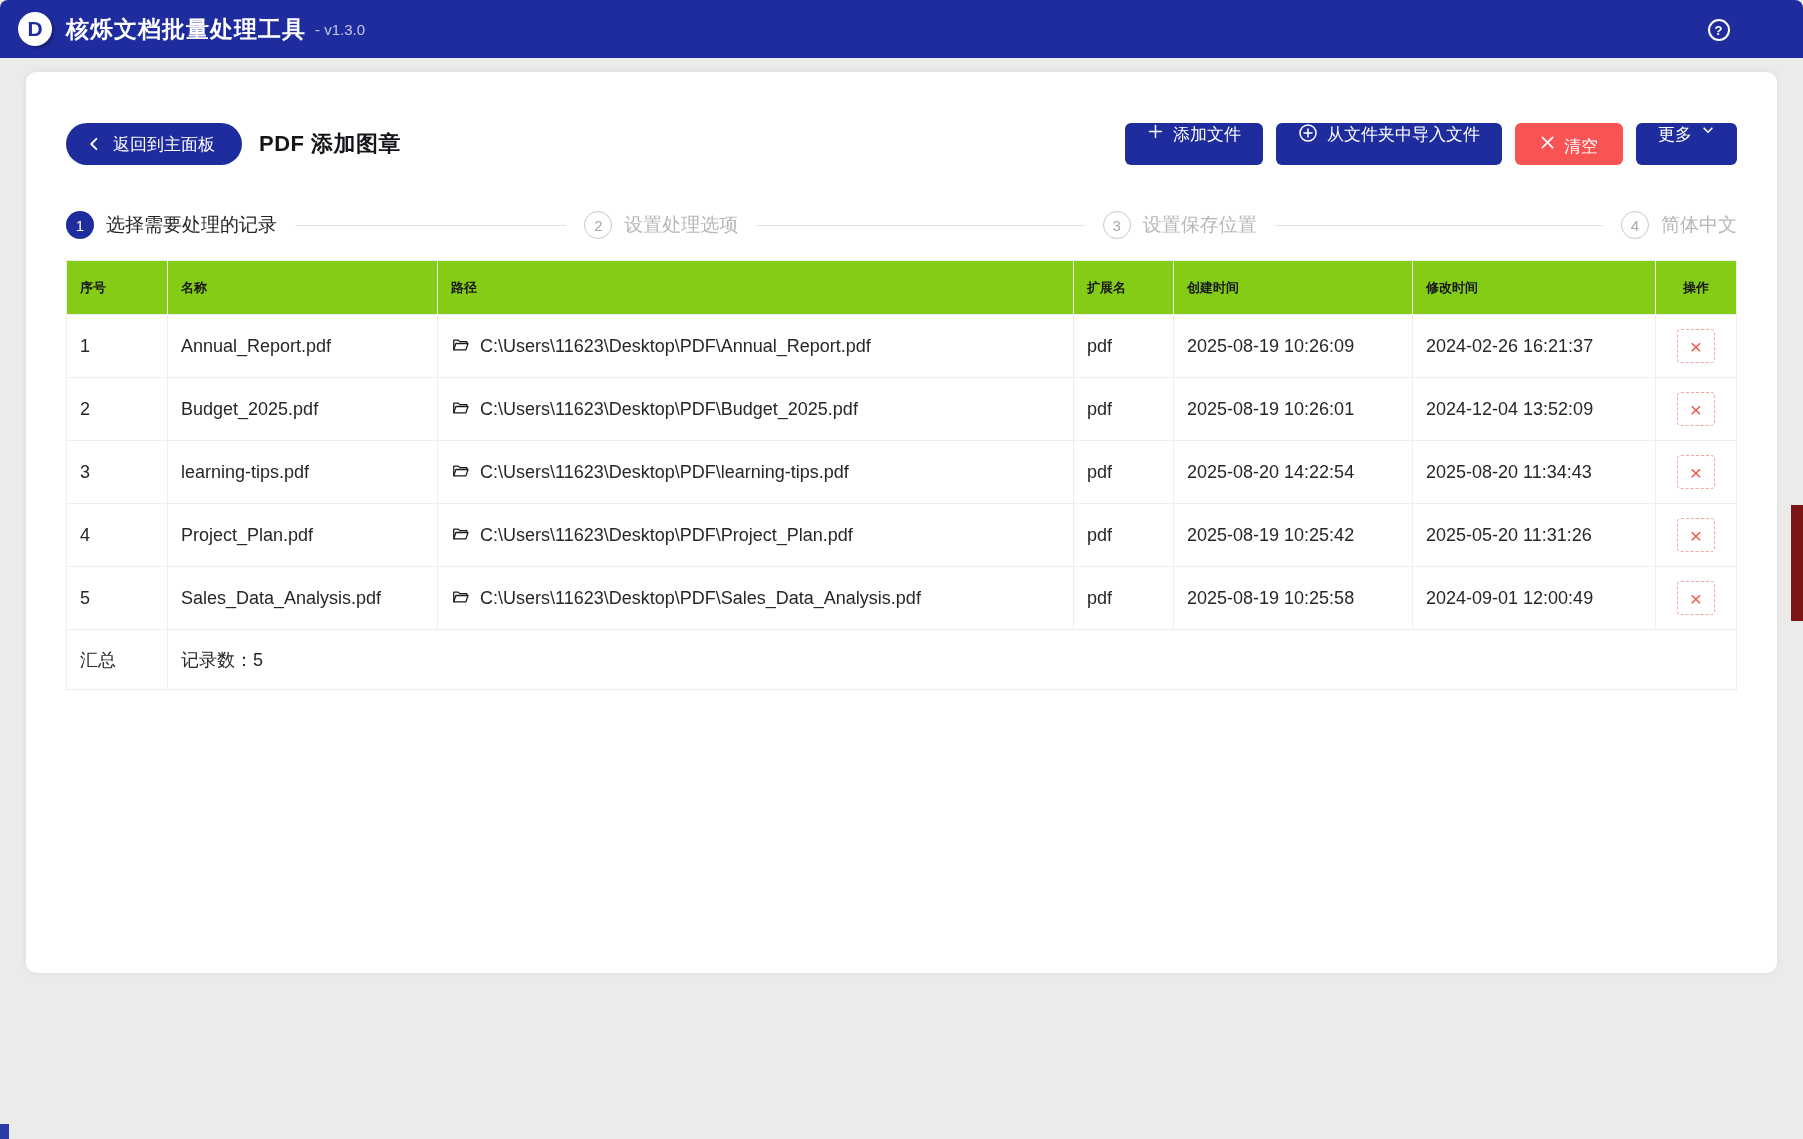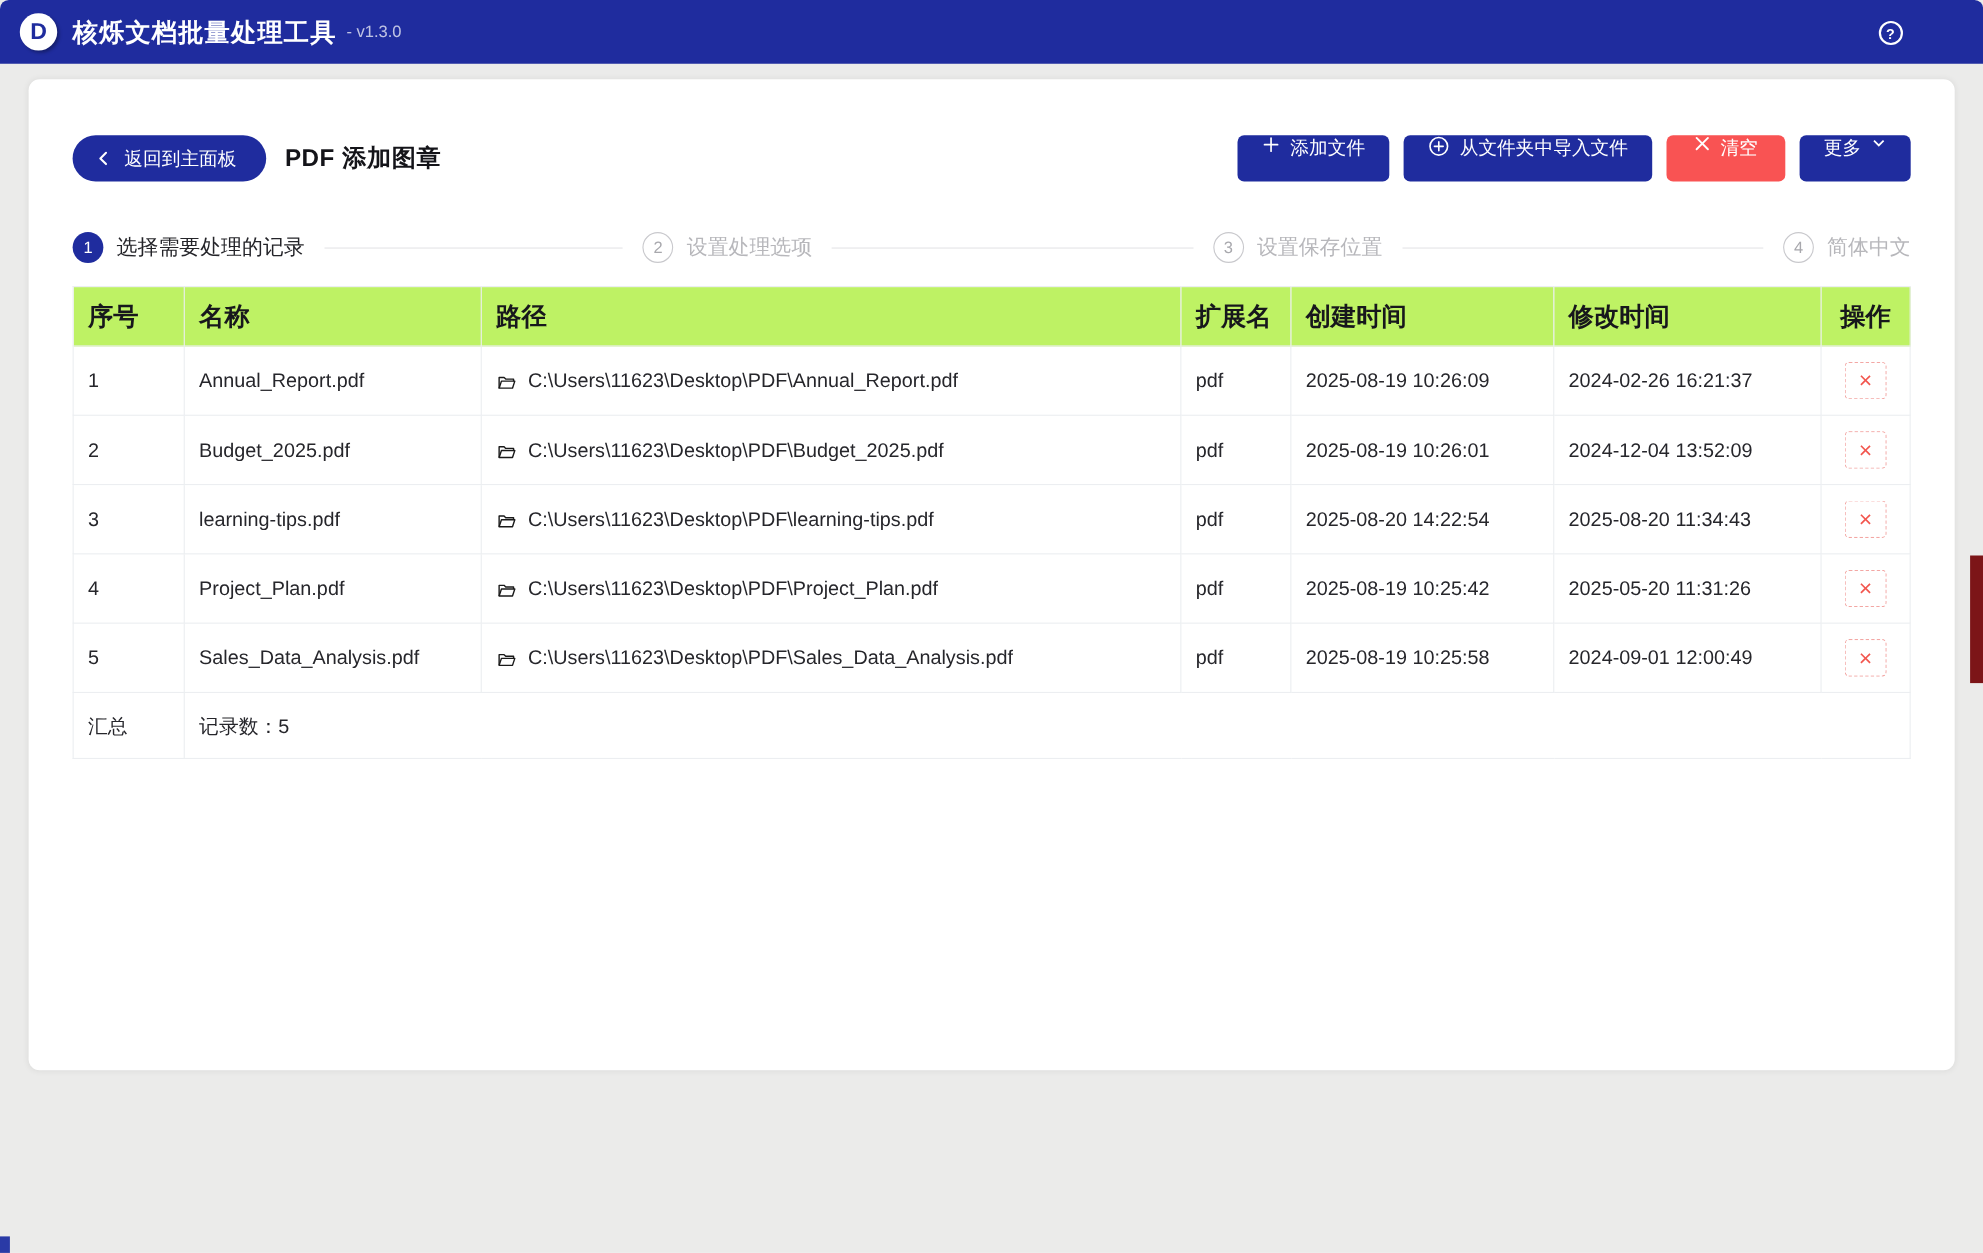--- a/index.html
+++ b/index.html
@@ -56,46 +56,46 @@
     font-size:17px;cursor:pointer;
   }
   .page-title{font-size:22px;font-weight:700;color:#141419;margin-left:17px;letter-spacing:.5px;}
   .toolbar-spacer{flex:1;}
   .btn{
     height:42px;border:none;border-radius:6px;cursor:pointer;
     display:inline-flex;align-items:flex-start;justify-content:center;gap:9px;
     font-size:17px;margin-left:13px;
   }
   .btn-primary{background:var(--primary);color:#fff;padding:0 22px;}
-  .btn-danger{background:var(--danger);color:#fff;padding:0 25px;}
+  .btn-danger{background:var(--danger);color:#fff;padding:12px 25px;}
   
   .steps{display:flex;align-items:center;margin-top:46px;}
   .step{display:flex;align-items:center;flex:1;min-width:0;}
   .step:last-of-type{flex:0 0 auto;}
   .step-circle{
     width:28px;height:28px;flex:0 0 28px;border-radius:50%;
     display:flex;align-items:center;justify-content:center;font-size:15px;
   }
   .step[data-state="active"] .step-circle{background:var(--primary);color:#fff;}
   .step[data-state="pending"] .step-circle{border:1px solid #c9c9cd;color:#a8a8ad;}
   .step-label{margin-left:12px;font-size:19px;white-space:nowrap;}
   .step[data-state="active"] .step-label{color:#242429;}
   .step[data-state="pending"] .step-label{color:#b7b7bb;}
   .step-connector{flex:1;height:1px;background:#e4e4e7;margin:0 18px;}
   .step:last-of-type .step-connector{display:none;}
   
   .file-table{width:100%;border-collapse:collapse;table-layout:fixed;margin-top:21px;}
   .file-table th,.file-table td{border:1px solid #eceef1;}
   .file-table th{
-    background:#bef264;height:54px;text-align:left;padding:0 13px;
-    font-size:23px;font-weight:700;color:#17171c;
+    background:#84cc16;height:54px;text-align:left;padding:0 13px;
+    font-size:13px;font-weight:700;color:#17171c;
   }
   .file-table td{height:63px;padding:0 13px;font-size:18px;color:#26262b;}
   .file-table th.col-action,.file-table td.col-action{text-align:center;padding:0;}
-  .path-cell{display:flex;align-items:flex-end;gap:10px;min-width:0;}
+  .path-cell{display:flex;align-items:flex-start;gap:10px;min-width:0;}
   .path-text{white-space:nowrap;overflow:hidden;text-overflow:ellipsis;}
   .folder-icon svg{display:block;}
   .delete-btn{
     width:38px;height:34px;border:1px dashed #f3a7a4;border-radius:4px;background:#fff;
     color:#f2564e;font-size:21px;line-height:1;cursor:pointer;
     display:inline-flex;align-items:center;justify-content:center;vertical-align:middle;
   }
   .summary-row td{height:60px;}
   
   .next-btn{

